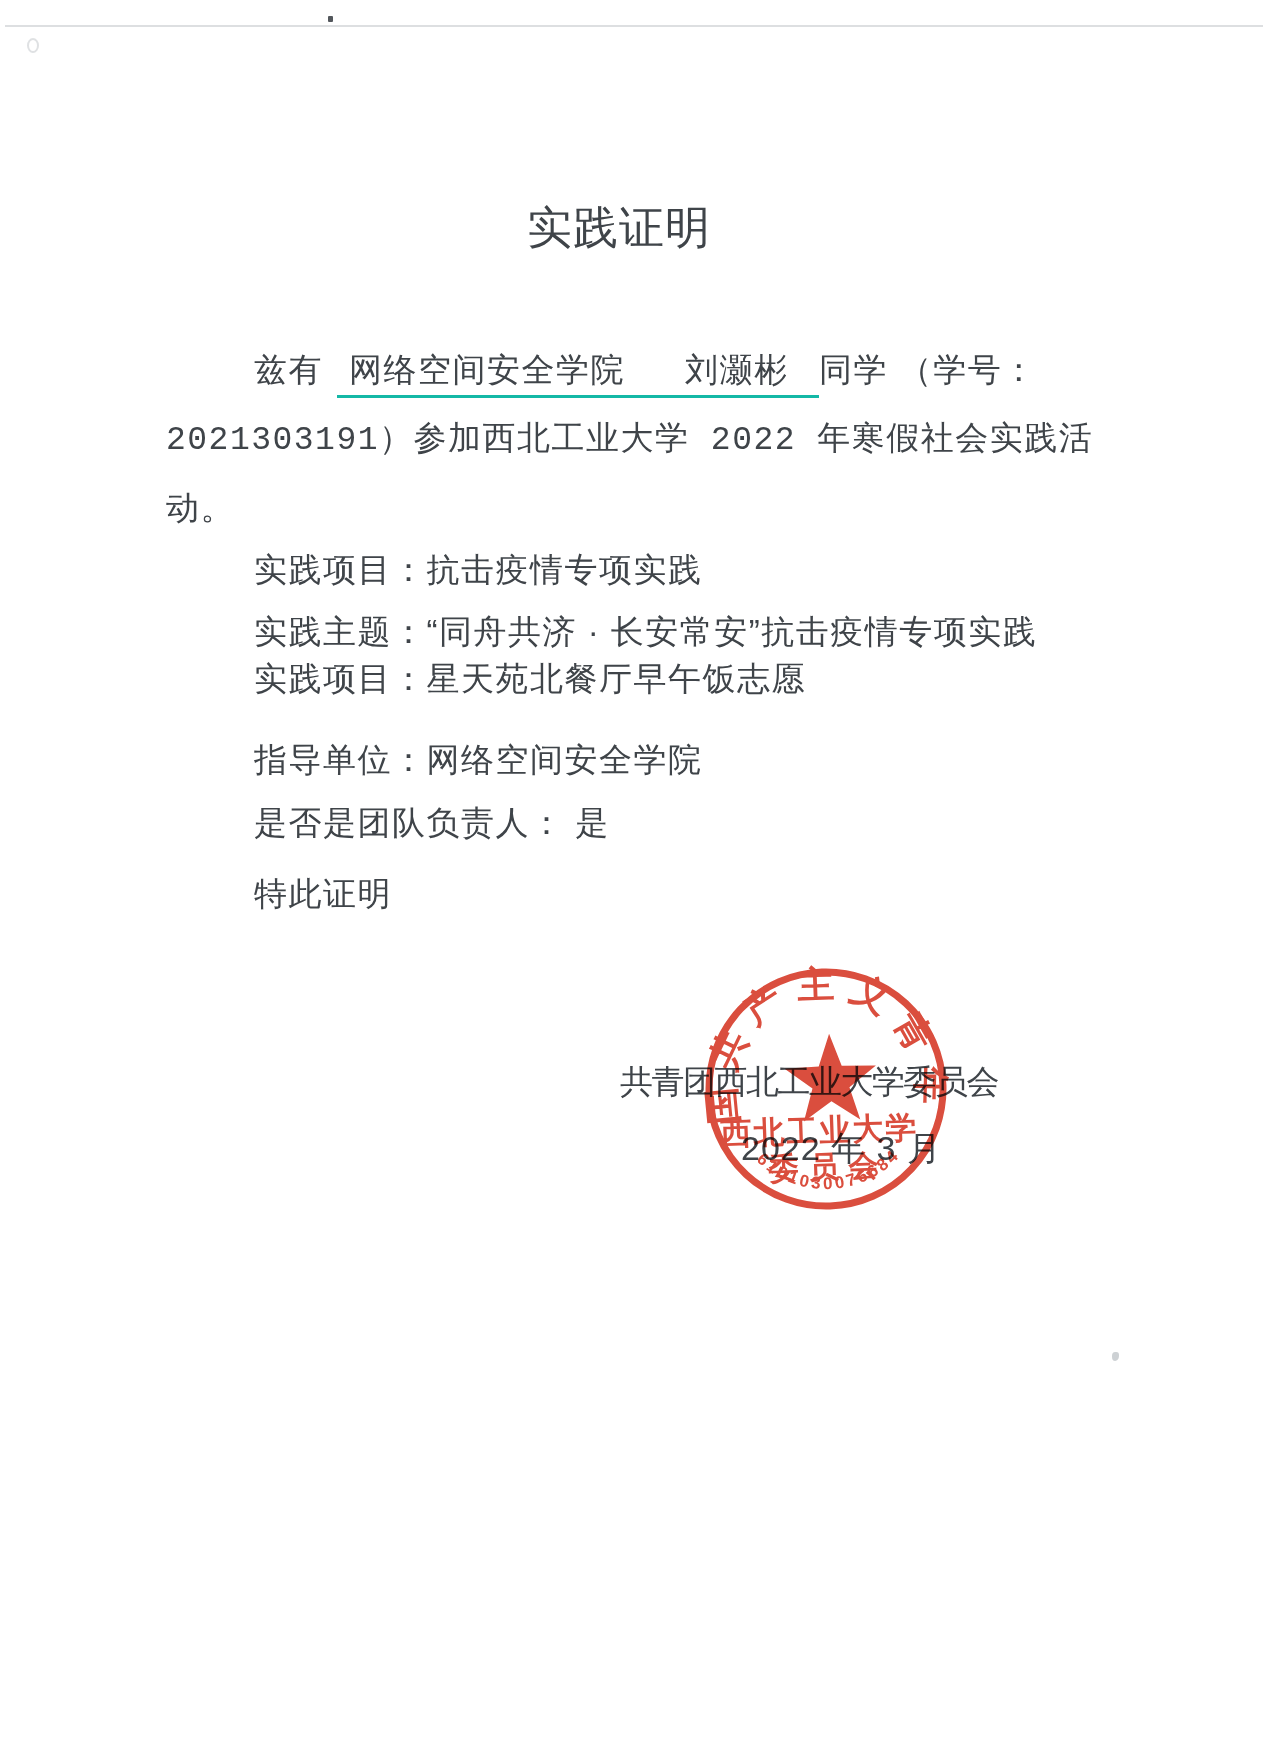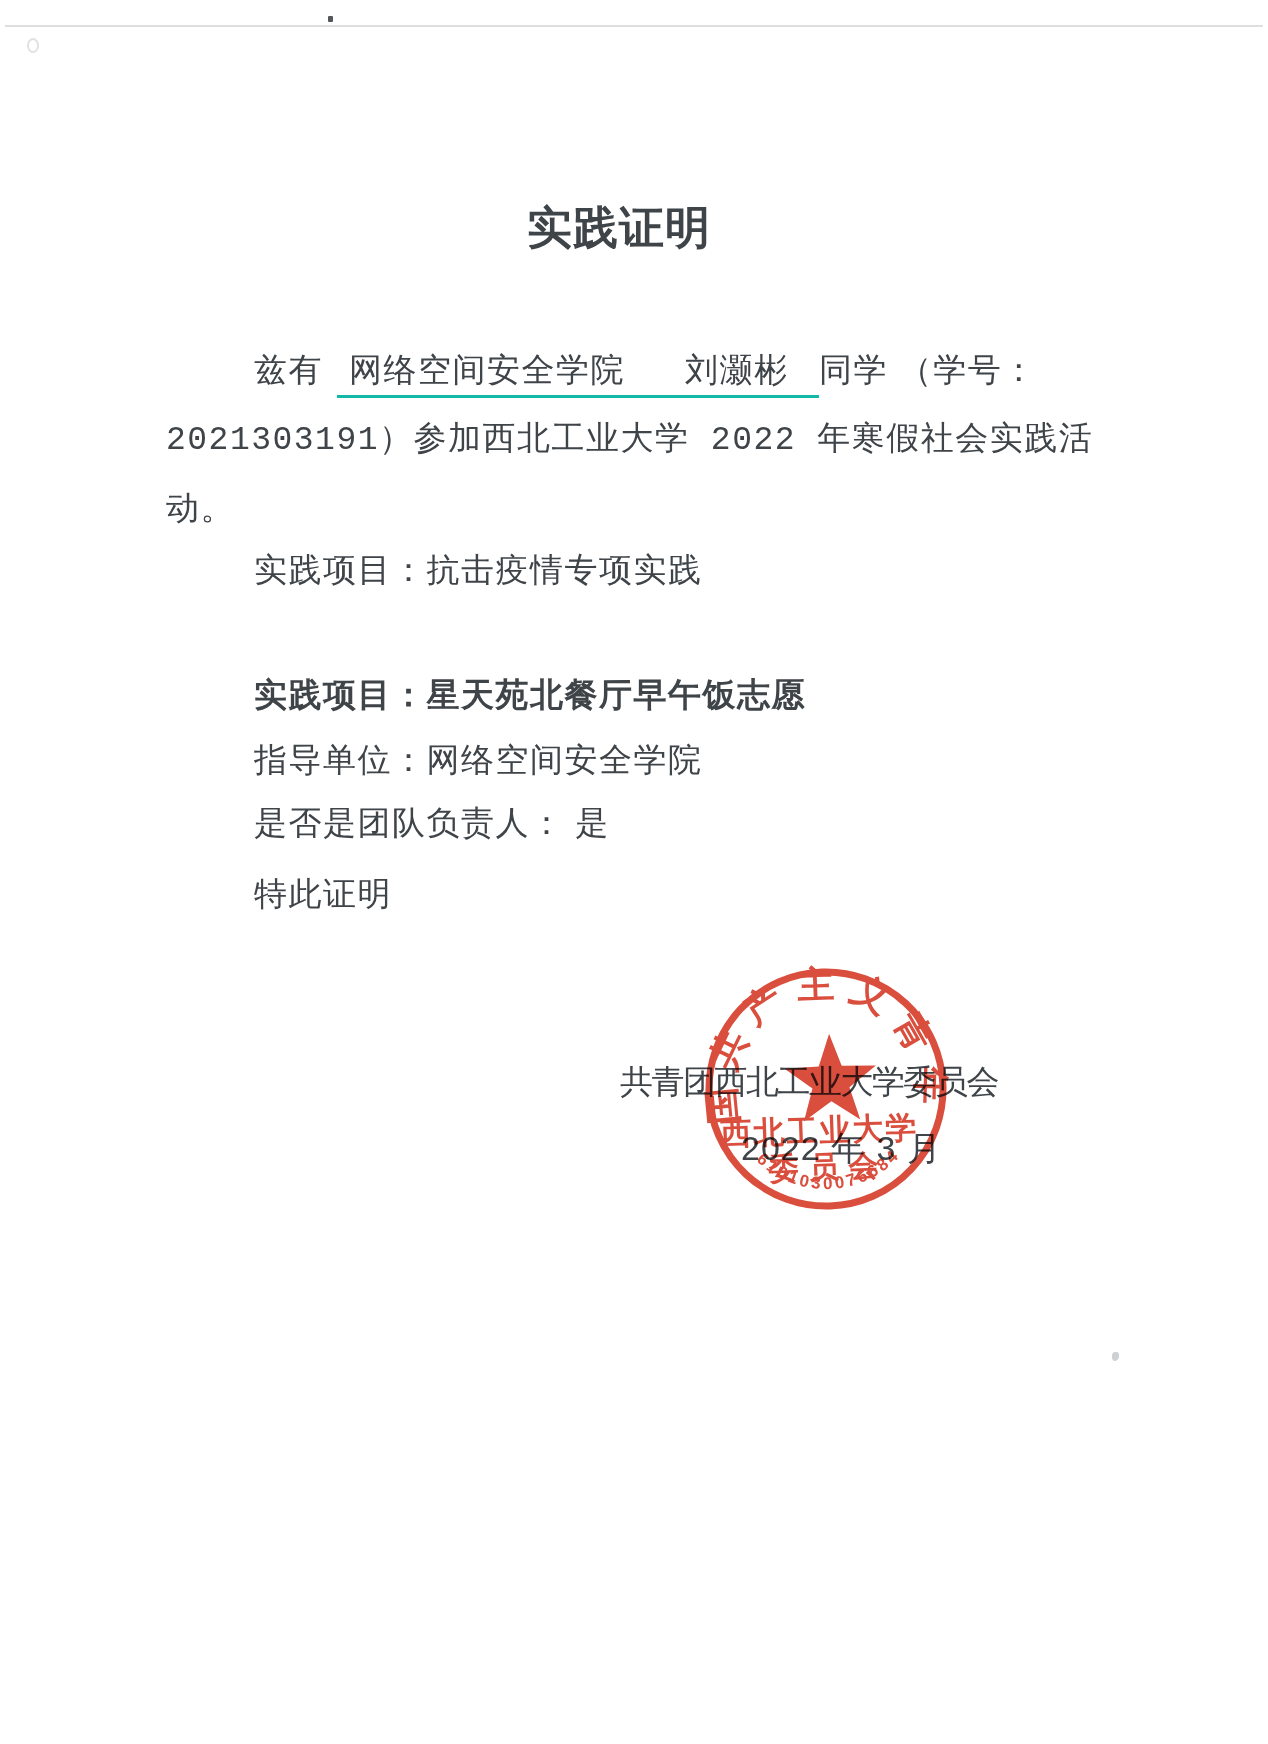--- a/index.html
+++ b/index.html
@@ -6,28 +6,28 @@
   .page{
     position:relative;width:1268px;height:1744px;background:#ffffff;overflow:hidden;
     font-family:"Liberation Sans",sans-serif;color:var(--ink,#3f4449);
   }
   
   .hairline{position:absolute;left:5px;top:25px;width:1258px;height:1.5px;background:#c6c9cd;opacity:.6;}
   .dot-top{position:absolute;left:328px;top:16px;width:5px;height:6px;background:#53575c;border-radius:1px;}
   .mark-tl{position:absolute;left:27px;top:38px;width:8px;height:11px;border:2px solid #d9dcde;border-radius:50%;opacity:.85;}
   .mark-br{position:absolute;left:1112px;top:1352px;width:7px;height:9px;background:#bcc1c6;border-radius:50% 40% 60% 50%;opacity:.75;}
   
-  .title{position:absolute;left:527px;top:201px;margin:0;font-size:45px;font-weight:700;letter-spacing:1px;line-height:1.2;}
+  .title{position:absolute;left:527px;top:201px;margin:0;font-size:45px;font-weight:400;letter-spacing:1px;line-height:1.2;}
   .line{position:absolute;font-size:33px;letter-spacing:1.5px;line-height:1.25;white-space:pre;}
   .l1{left:254px;top:349px;}
   .l2{left:166px;top:420px;font-family:Liberation Mono, monospace;}
   .l3{left:166px;top:487px;}
   .i1{left:254px;top:549px;}
   .i2{left:254px;top:611px;}
-  .i3{left:254px;top:674px;font-weight:bold;}
+  .i3{left:254px;top:658px;}
   .i4{left:254px;top:739px;}
   .i5{left:254px;top:802px;}
   .i6{left:254px;top:873px;}
   .committee{left:620px;top:1061px;font-size:33px;letter-spacing:-1.5px;}
   .date{left:741px;top:1127px;font-size:34px;letter-spacing:1px;}
   .sp14{display:inline-block;width:14px;}
   .blank{display:inline-block;width:470px;border-bottom:3px solid #14b8a6;padding:0 0 5px 12px;}
   .gap60{display:inline-block;width:60px;}
   
   .stamp{position:absolute;left:700px;top:963px;width:252px;height:252px;mix-blend-mode:multiply;opacity:.93;transform:rotate(-2deg);}
@@ -50,20 +50,21 @@
   <div class="mark-br"></div>
 
   <h1 class="title">实践证明</h1>
 
   <div class="line l1"><span>兹有</span><span class="sp14"></span><span class="blank"><span>网络空间安全学院</span><span class="gap60"></span><span>刘灏彬</span></span><span>同学 （学号：</span></div>
 
   <div class="line l2">2021303191）参加西北工业大学 2022 年寒假社会实践活</div>
   <div class="line l3">动。</div>
 
   <div class="line i1">实践项目：抗击疫情专项实践</div>
+  <div class="line i2">实践主题：“同舟共济 · 长安常安”抗击疫情专项实践</div>
   <div class="line i3">实践项目：星天苑北餐厅早午饭志愿</div>
   <div class="line i4">指导单位：网络空间安全学院</div>
   <div class="line i5">是否是团队负责人： 是</div>
   <div class="line i6">特此证明</div>
 
   <div class="line committee">共青团西北工业大学委员会</div>
   <div class="line date">2022 年 3 月</div>
 
   <svg class="stamp" viewBox="0 0 252 252" xmlns="http://www.w3.org/2000/svg">
     <defs>

